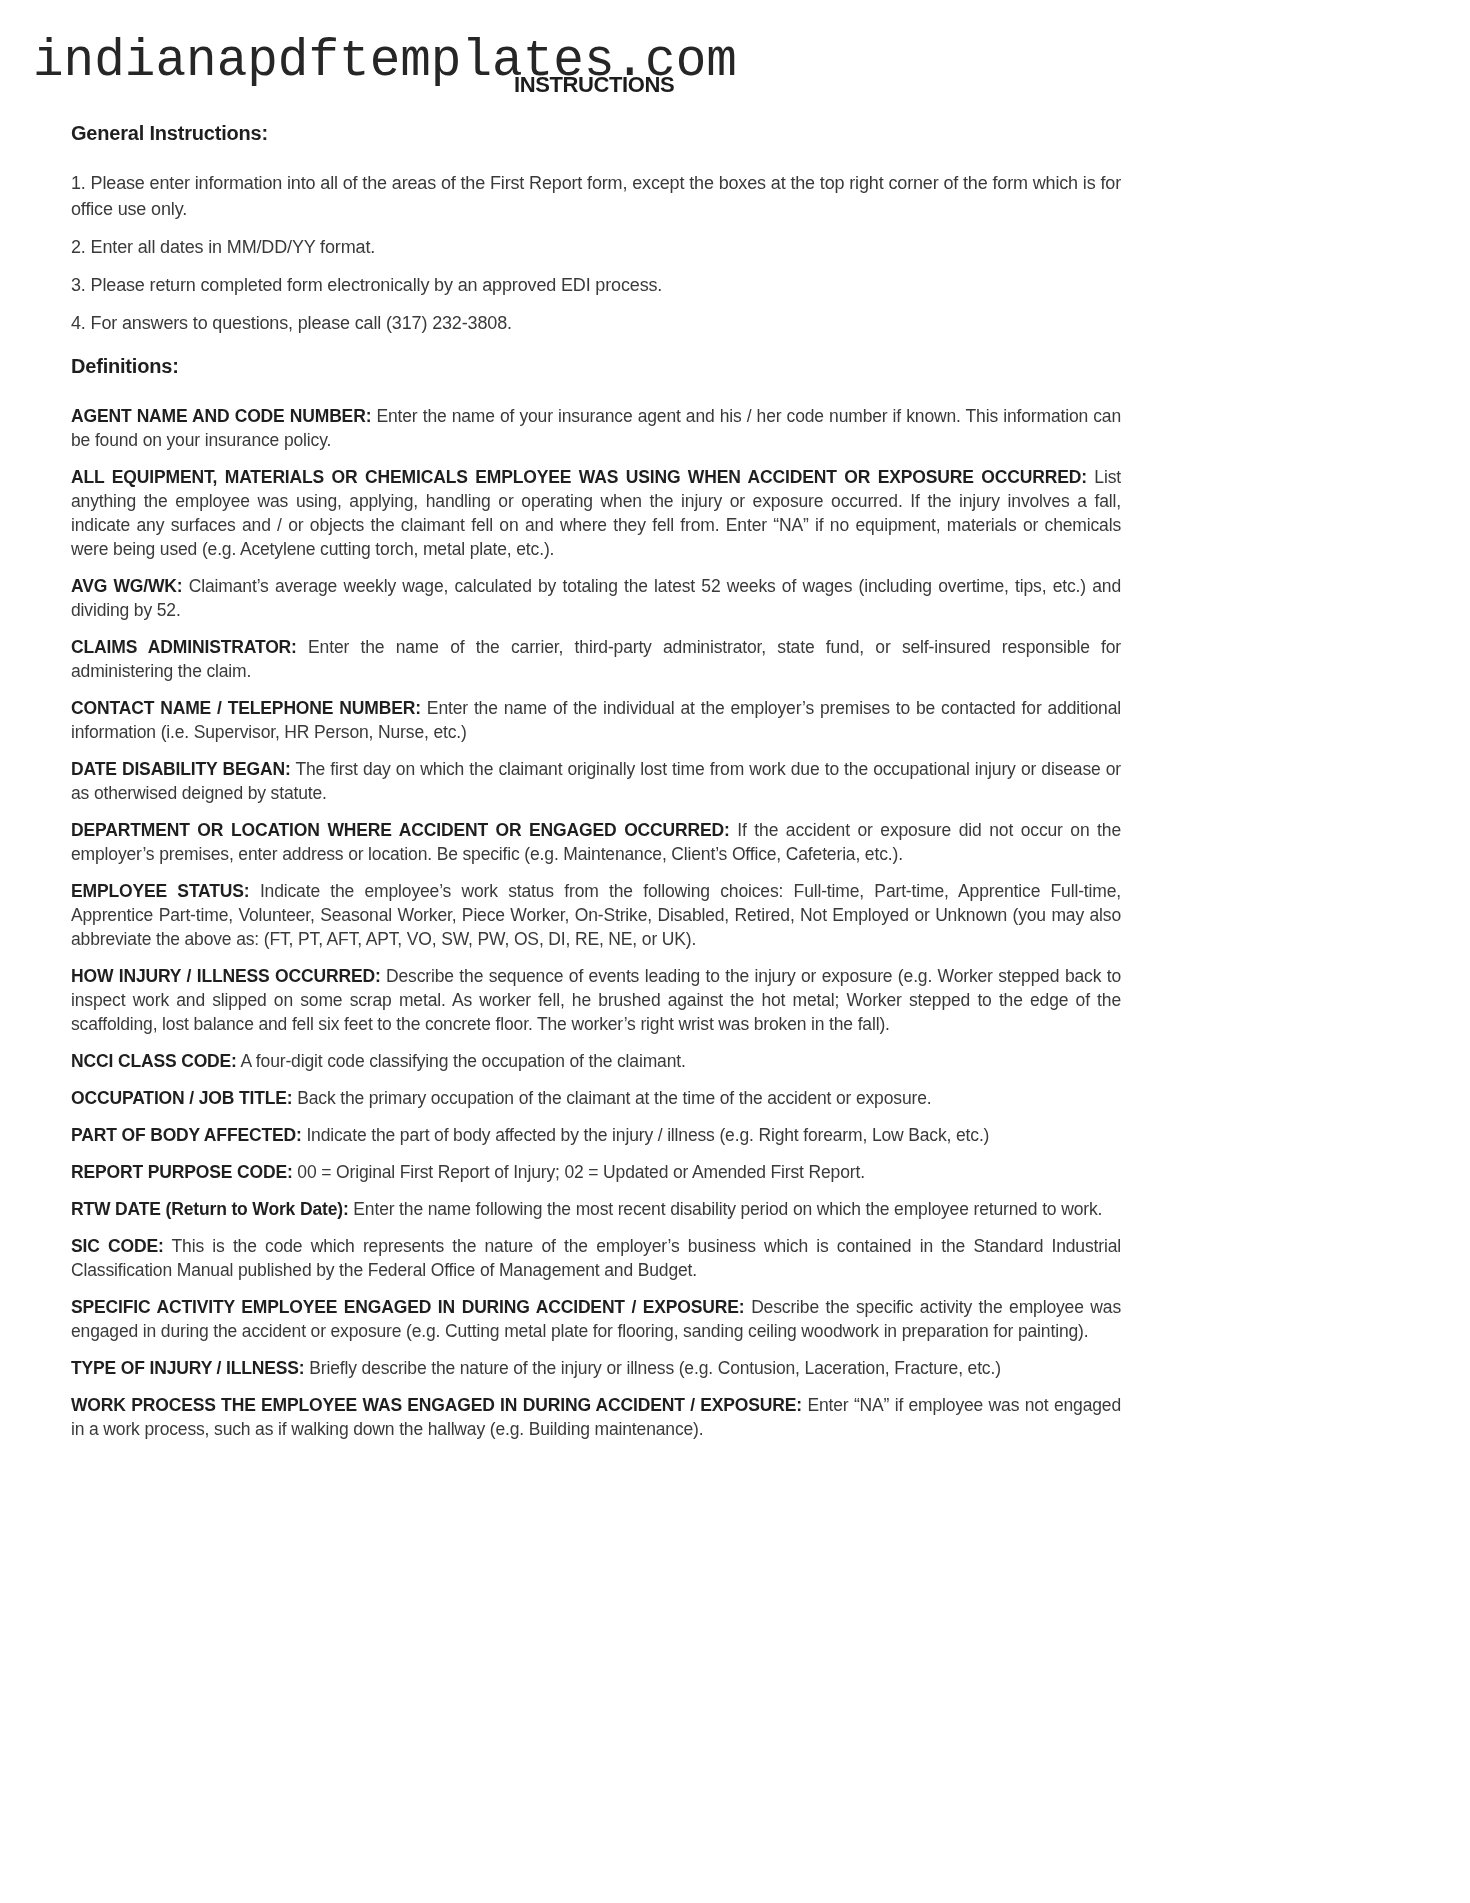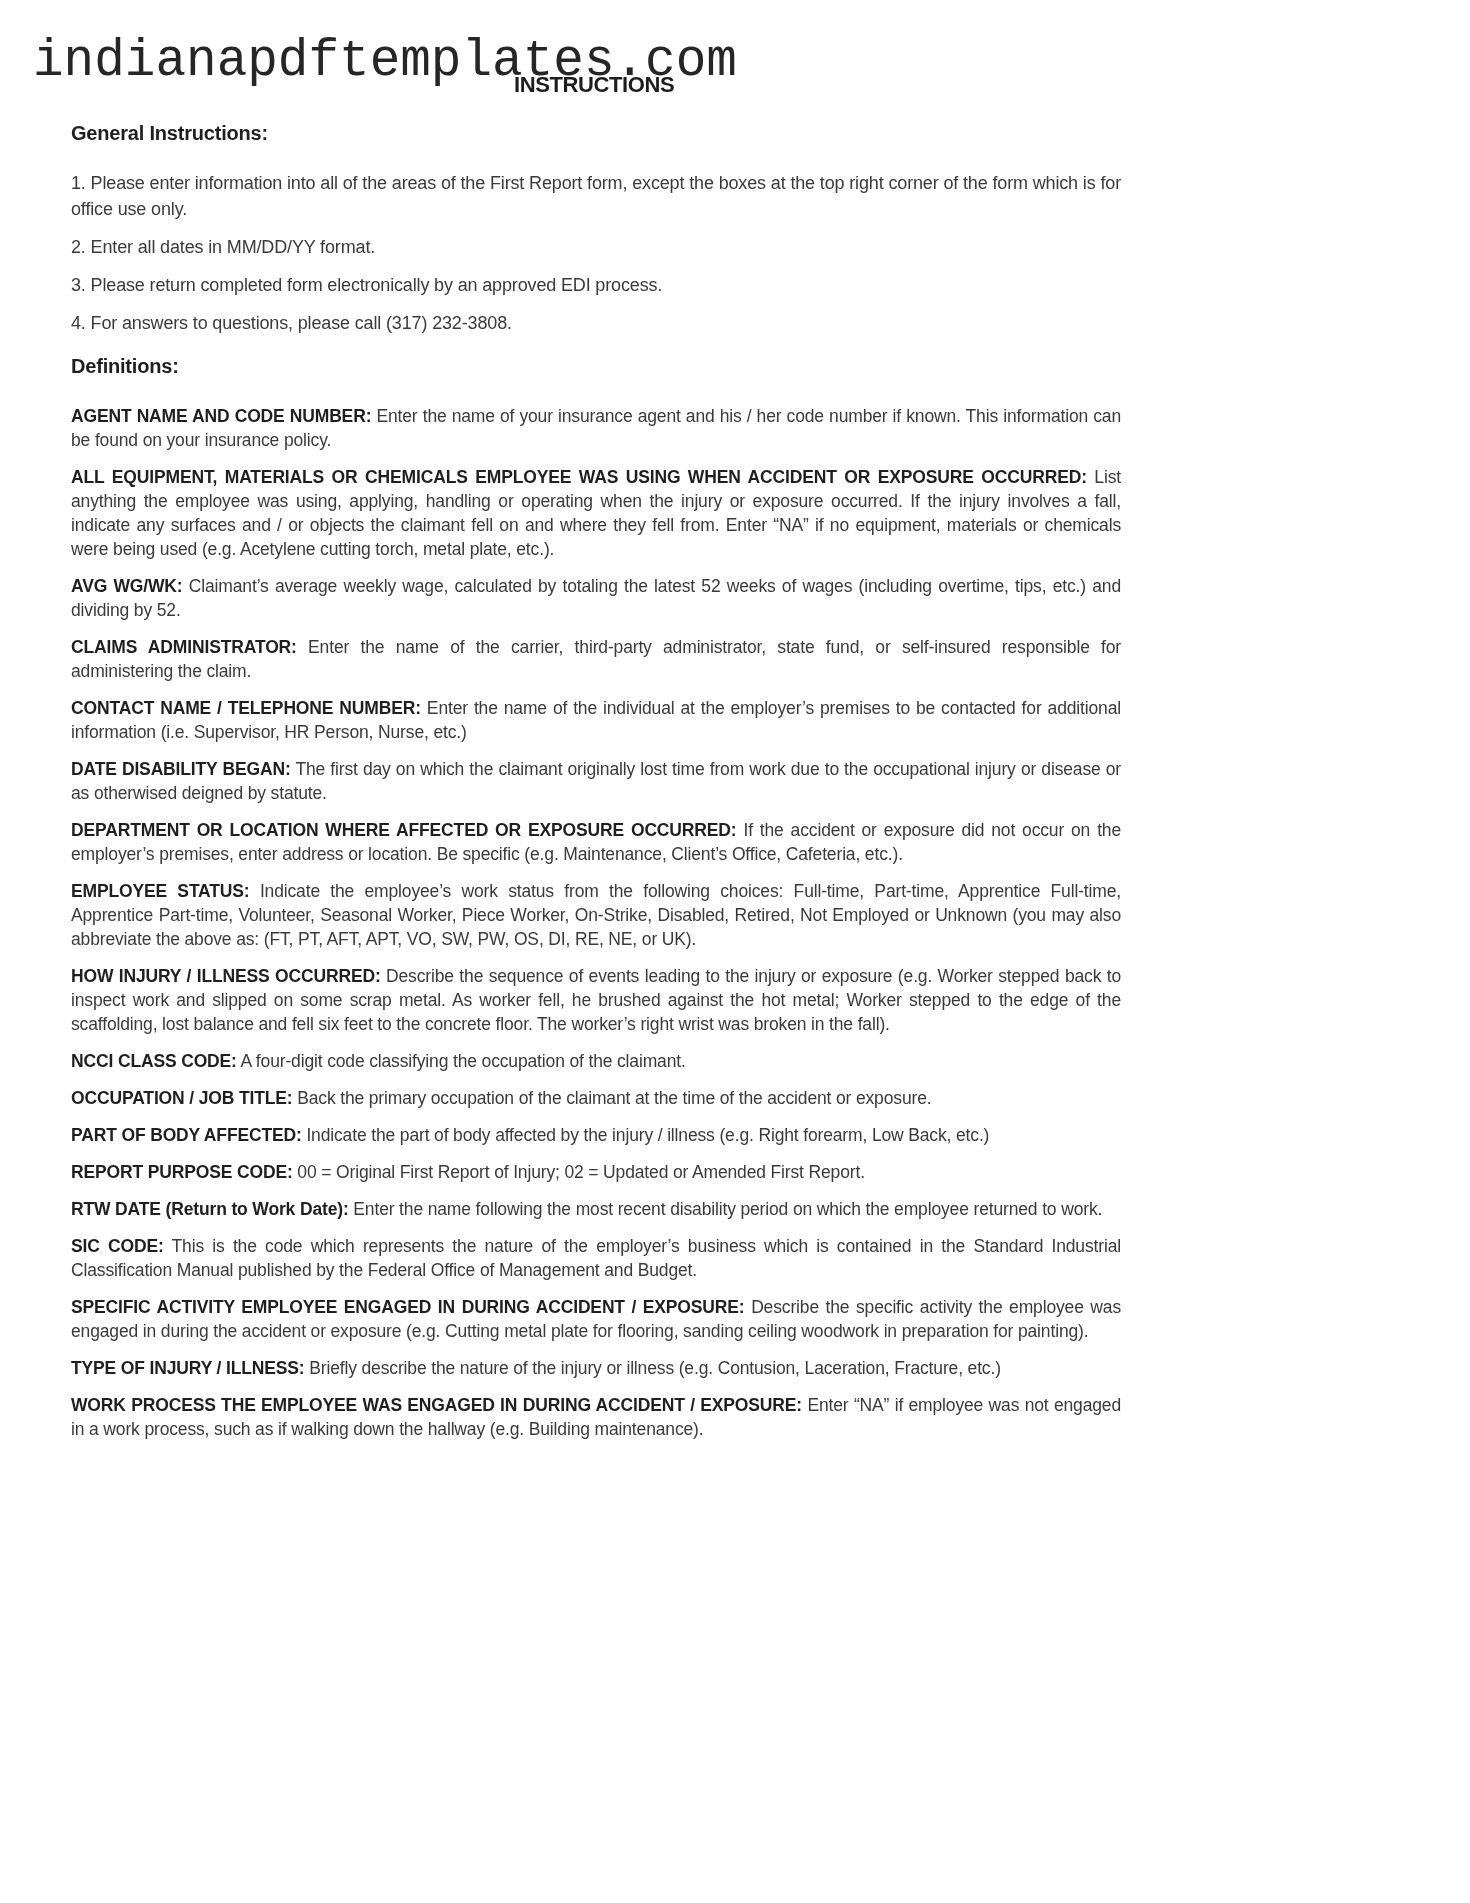--- a/index.html
+++ b/index.html
@@ -88,21 +88,21 @@
   <p class="gi-item">4. For answers to questions, please call (317) 232-3808.</p>
 
   <h2 class="section-heading defs-heading">Definitions:</h2>
 
   <p class="def-entry"><strong class="def-term">AGENT NAME AND CODE NUMBER:</strong> <span>Enter the name of your insurance agent and his / her code number if known. This information can be found on your insurance policy.</span></p>
   <p class="def-entry"><strong class="def-term">ALL EQUIPMENT, MATERIALS OR CHEMICALS EMPLOYEE WAS USING WHEN ACCIDENT OR EXPOSURE OCCURRED:</strong> <span>List anything the employee was using, applying, handling or operating when the injury or exposure occurred. If the injury involves a fall, indicate any surfaces and / or objects the claimant fell on and where they fell from. Enter “NA” if no equipment, materials or chemicals were being used (e.g. Acetylene cutting torch, metal plate, etc.).</span></p>
   <p class="def-entry"><strong class="def-term">AVG WG/WK:</strong> <span>Claimant’s average weekly wage, calculated by totaling the latest 52 weeks of wages (including overtime, tips, etc.) and dividing by 52.</span></p>
   <p class="def-entry"><strong class="def-term">CLAIMS ADMINISTRATOR:</strong> <span>Enter the name of the carrier, third-party administrator, state fund, or self-insured responsible for administering the claim.</span></p>
   <p class="def-entry"><strong class="def-term">CONTACT NAME / TELEPHONE NUMBER:</strong> <span>Enter the name of the individual at the employer’s premises to be contacted for additional information (i.e. Supervisor, HR Person, Nurse, etc.)</span></p>
   <p class="def-entry"><strong class="def-term">DATE DISABILITY BEGAN:</strong> <span>The first day on which the claimant originally lost time from work due to the occupational injury or disease or as otherwised deigned by statute.</span></p>
-  <p class="def-entry"><strong class="def-term">DEPARTMENT OR LOCATION WHERE AFFECTED OR EXPOSURE OCCURRED:</strong> <span>If the accident or exposure did not occur on the employer’s premises, enter address or location. Be specific (e.g. Maintenance, Client’s Office, Cafeteria, etc.).</span></p>
+  <p class="def-entry"><strong class="def-term">DEPARTMENT OR LOCATION WHERE ACCIDENT OR ENGAGED OCCURRED:</strong> <span>If the accident or exposure did not occur on the employer’s premises, enter address or location. Be specific (e.g. Maintenance, Client’s Office, Cafeteria, etc.).</span></p>
   <p class="def-entry"><strong class="def-term">EMPLOYEE STATUS:</strong> <span>Indicate the employee’s work status from the following choices: Full-time, Part-time, Apprentice Full-time, Apprentice Part-time, Volunteer, Seasonal Worker, Piece Worker, On-Strike, Disabled, Retired, Not Employed or Unknown (you may also abbreviate the above as: (FT, PT, AFT, APT, VO, SW, PW, OS, DI, RE, NE, or UK).</span></p>
   <p class="def-entry"><strong class="def-term">HOW INJURY / ILLNESS OCCURRED:</strong> <span>Describe the sequence of events leading to the injury or exposure (e.g. Worker stepped back to inspect work and slipped on some scrap metal. As worker fell, he brushed against the hot metal; Worker stepped to the edge of the scaffolding, lost balance and fell six feet  to the concrete floor. The worker’s right wrist was broken in the fall).</span></p>
   <p class="def-entry"><strong class="def-term">NCCI CLASS CODE:</strong> <span>A four-digit code classifying the occupation of the claimant.</span></p>
   <p class="def-entry"><strong class="def-term">OCCUPATION / JOB TITLE:</strong> <span>Back the primary occupation of the claimant at the time of the accident or exposure.</span></p>
   <p class="def-entry"><strong class="def-term">PART OF BODY AFFECTED:</strong> <span>Indicate the part of body affected by the injury / illness (e.g. Right forearm, Low Back, etc.)</span></p>
   <p class="def-entry"><strong class="def-term">REPORT PURPOSE CODE:</strong> <span>00 = Original First Report of Injury; 02 = Updated or Amended First Report.</span></p>
   <p class="def-entry"><strong class="def-term">RTW DATE (Return to Work Date):</strong> <span>Enter the name following the most recent disability period on which the employee returned to work.</span></p>
   <p class="def-entry"><strong class="def-term">SIC CODE:</strong> <span>This is the code which represents the nature of the employer’s business which is contained in the Standard Industrial Classification Manual published by the Federal Office of Management and Budget.</span></p>
   <p class="def-entry"><strong class="def-term">SPECIFIC ACTIVITY EMPLOYEE ENGAGED IN DURING ACCIDENT / EXPOSURE:</strong> <span>Describe the specific activity the employee was engaged in during the accident or exposure (e.g. Cutting metal plate for flooring, sanding ceiling woodwork in preparation for painting).</span></p>
   <p class="def-entry"><strong class="def-term">TYPE OF INJURY / ILLNESS:</strong> <span>Briefly describe the nature of the injury or illness (e.g. Contusion, Laceration, Fracture, etc.)</span></p>

